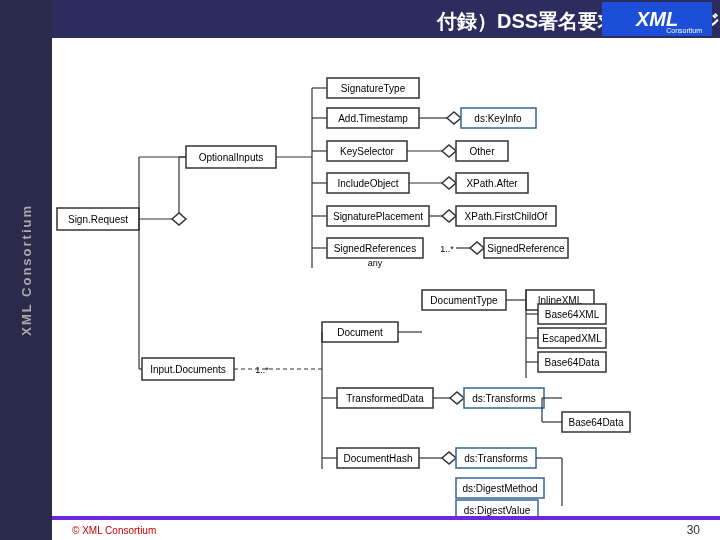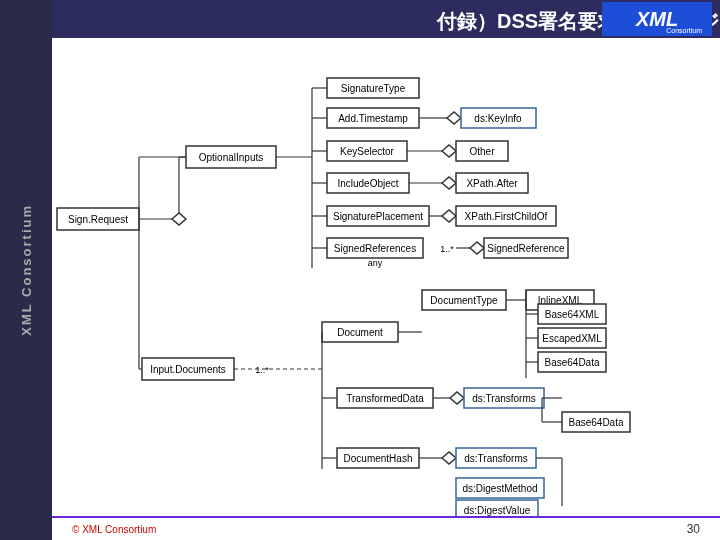--- a/index.html
+++ b/index.html
@@ -85,21 +85,21 @@
       position: absolute;
       bottom: 0;
       left: 0;
       right: 0;
       height: 24px;
       background: white;
       display: flex;
       align-items: center;
       justify-content: space-between;
       padding: 0 20px;
-      border-top: 2px solid #6d28d9;
+      border-top: 4px solid #6d28d9;
     }
     .footer-copyright {
       color: #cc0000;
       font-size: 10px;
     }
     .footer-page {
       color: #333;
       font-size: 12px;
     }
 

